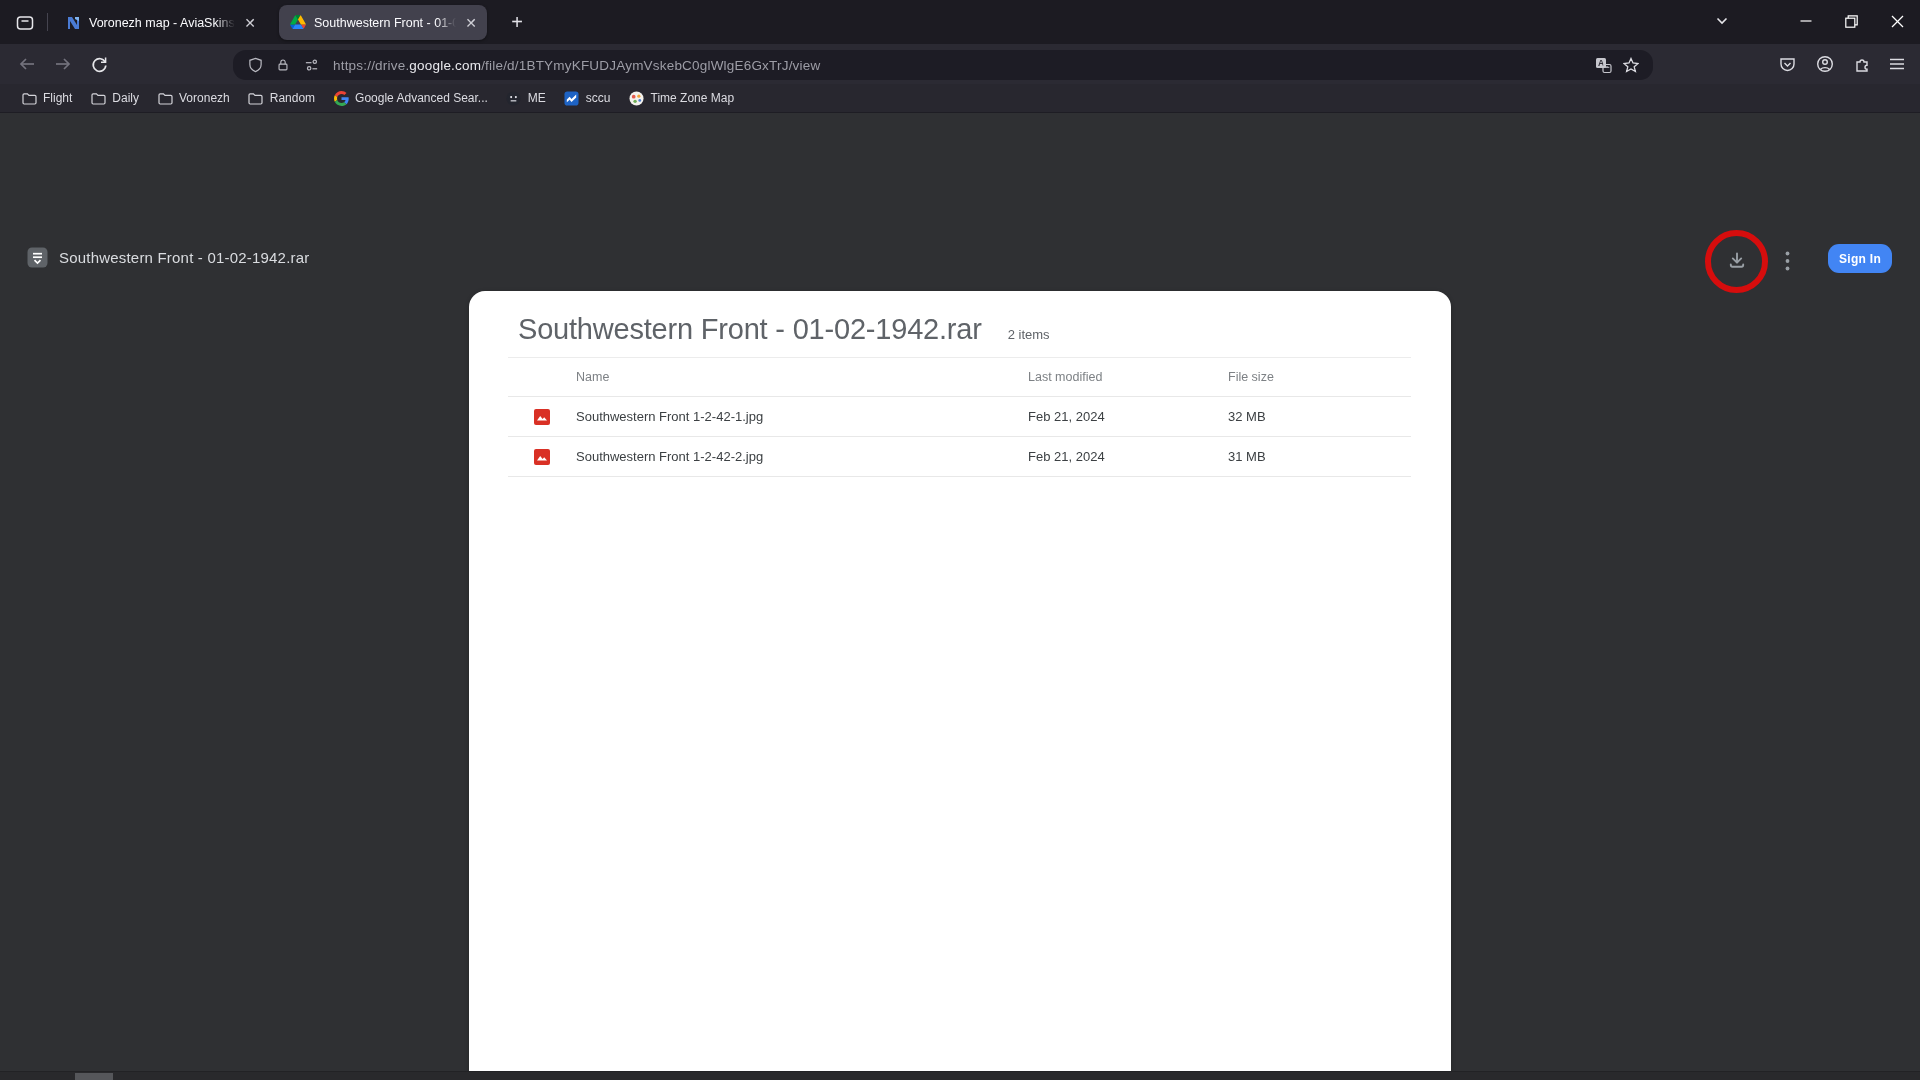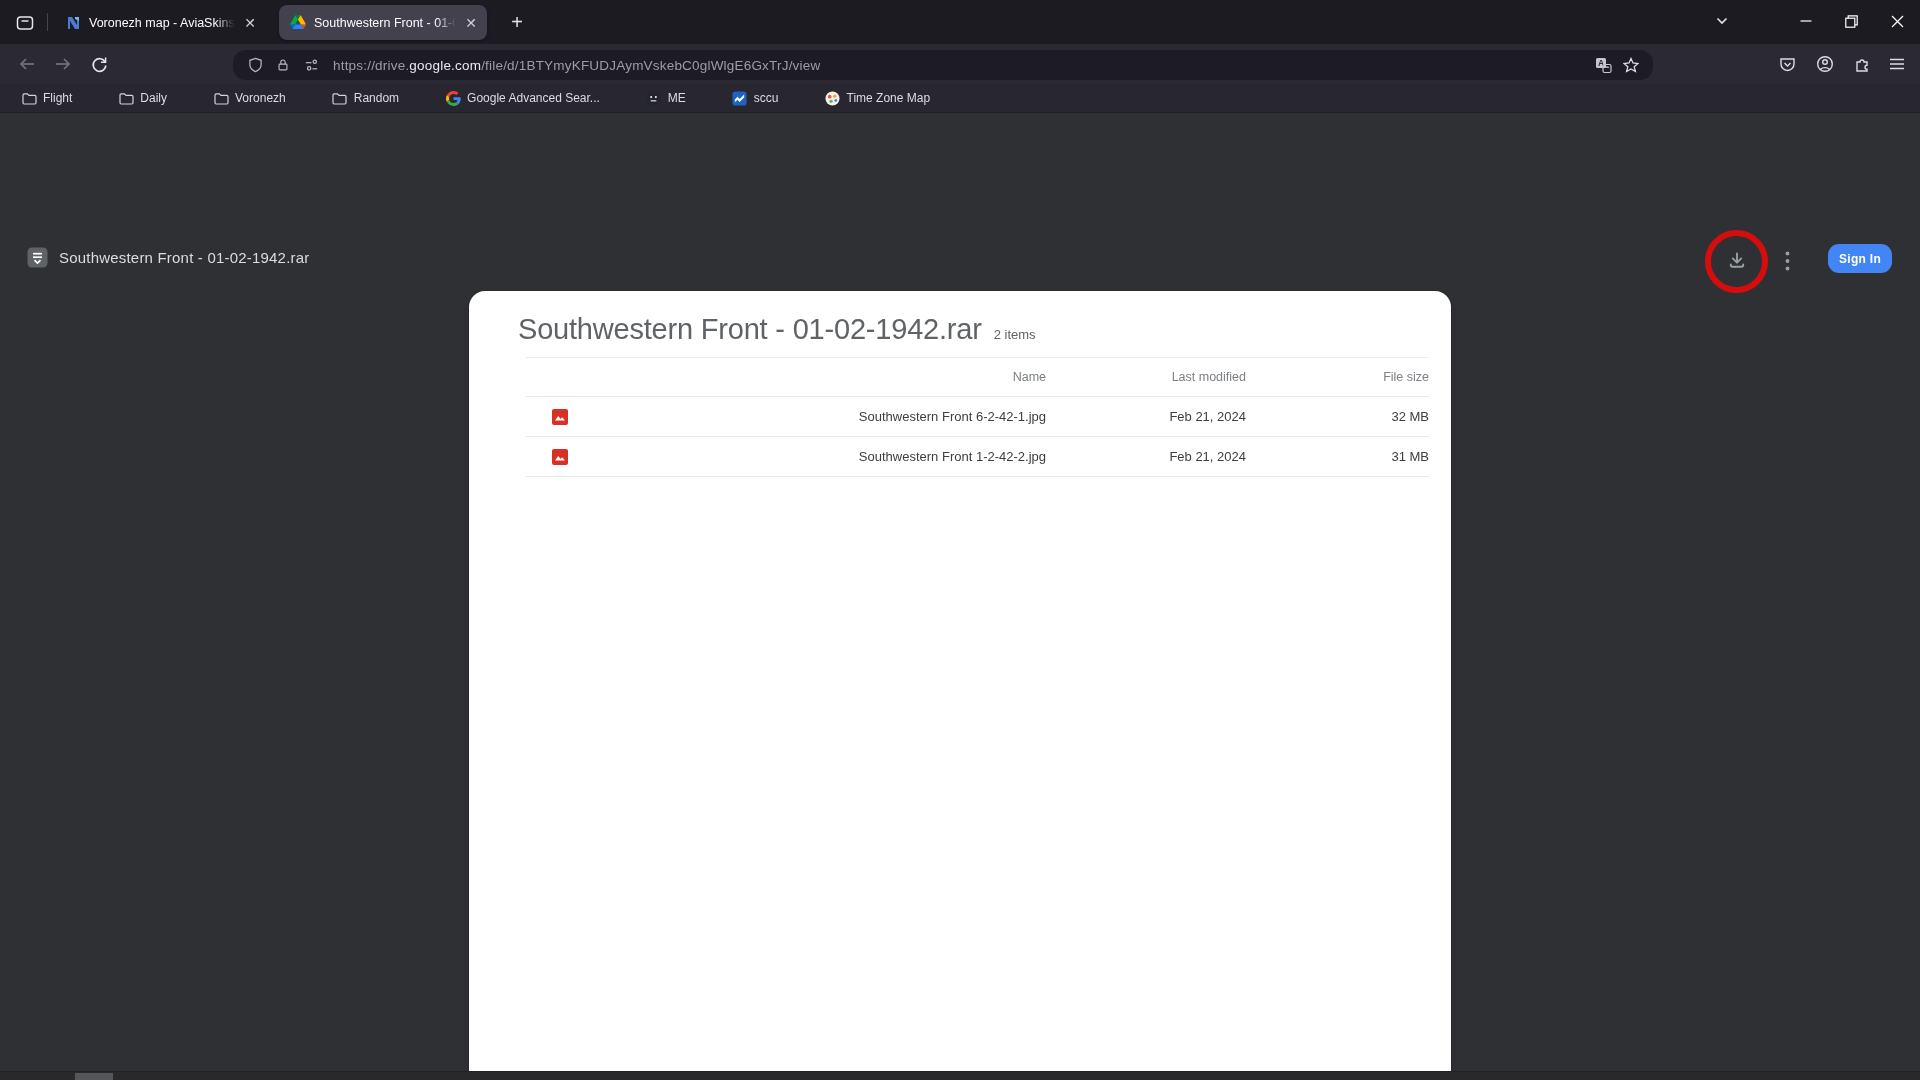--- a/index.html
+++ b/index.html
@@ -32,21 +32,21 @@
   .urlbar { position:absolute; left:233px; top:6px; width:1420px; height:30px; background:#1d1c25;
        border-radius:13px; display:flex; align-items:center; padding:0 8px; }
   .urlbar .u-icon { width:28px; height:24px; display:flex; align-items:center; justify-content:center; }
   .url-text { font-size:13.5px; color:#9d9da6; margin-left:8px; white-space:nowrap; flex:1;
        overflow:hidden; letter-spacing:.2px; }
   .url-text .host { color:#e9e9ee; }
   .toolbar-right-btn { position:absolute; top:6px; width:30px; height:28px; display:flex;
        align-items:center; justify-content:center; }
 
   .bookmarks { position:absolute; left:0; top:84px; width:1920px; height:29px; background:#28272f;
-       display:flex; align-items:center; padding-left:12px; border-bottom:1px solid #1e1d24;gap:28px; }
+       display:flex; align-items:center; padding-left:12px; border-bottom:1px solid #1e1d24; }
   .bm { display:flex; align-items:center; gap:6px; padding:3px 9px; border-radius:4px;
        color:#dcdce2; font-size:12px; white-space:nowrap; }
   .bm .bm-ic { width:16px; height:16px; display:flex; align-items:center; justify-content:center; }
 
   
   .content { position:absolute; left:0; top:113px; width:1628px; height:967px; background:#2f3033; }
   .page-head-icon { position:absolute; left:27px; top:134px; width:21px; height:21px; }
   .page-title { position:absolute; left:59px; top:113px; height:62px; display:flex; align-items:center;
        color:#dadce0; font-size:15px; letter-spacing:.2px; }
   .dl-btn { position:absolute; left:1725px; top:136px; width:24px; height:24px; }
@@ -55,23 +55,23 @@
   .kebab { position:absolute; left:1779px; top:136px; width:16px; height:24px; display:flex;
        align-items:center; justify-content:center; }
   .signin { position:absolute; left:1828px; top:131px; width:64px; height:29px; background:#4285f4;
        color:#fff; border:none; border-radius:11px; font-size:12px; font-weight:bold;
        font-family:"Liberation Sans",sans-serif; letter-spacing:.3px; }
 
   .card { position:absolute; left:469px; top:178px; width:982px; height:836px; background:#fff;
        border-radius:16px; box-shadow:0 1px 4px rgba(0,0,0,.25); }
   .card-title-row { position:absolute; left:49px; top:22px; display:flex; align-items:baseline; }
   .card-title { font-size:29px; color:#5f6368; letter-spacing:-.2px; }
-  .items-count { font-size:13px; color:#5f6368; margin-left:12px; }
-
-  .ftable { position:absolute; left:57px; top:66px; width:903px;text-align:right; }
+  .items-count { font-size:13px; color:#5f6368; margin-left:26px; }
+
+  .ftable { position:absolute; left:39px; top:66px; width:903px; }
   .frow { display:grid; grid-template-columns:68px 452px 200px 1fr; align-items:center; height:40px;
        border-bottom:1px solid #e8e8e8; font-size:13px; color:#3c4043; }
   .frow.head { border-top:1px solid #ececec; color:#7d8185; font-size:12.5px; }
   .frow .icell { padding-left:26px; display:flex; align-items:center; }
   .frow .name-h { grid-column:2; }
 
   .hscroll { position:absolute; left:0; bottom:0; width:1920px; height:9px; background:#29292c;
        border-top:1px solid #222225; }
   .hthumb { position:absolute; left:75px; top:1px; width:38px; height:7px; background:#55565a; }
 
@@ -375,21 +375,21 @@
         <span>File size</span>
       </div>
 
       <div class="frow">
         <span class="icell">
           <svg width="16" height="16" viewBox="0 0 16 16">
             <rect x="0" y="0" width="16" height="16" rx="2" fill="#d93025"></rect>
             <path d="M3 11.6 L6.2 7 L8.6 10.1 L10.2 8.2 L13 11.6 Z" fill="#fff"></path>
           </svg>
         </span>
-        <span>Southwestern Front 6-2-42-1.jpg</span>
+        <span>Southwestern Front 1-2-42-1.jpg</span>
         <span>Feb 21, 2024</span>
         <span>32 MB</span>
       </div>
 
       <div class="frow">
         <span class="icell">
           <svg width="16" height="16" viewBox="0 0 16 16">
             <rect x="0" y="0" width="16" height="16" rx="2" fill="#d93025"></rect>
             <path d="M3 11.6 L6.2 7 L8.6 10.1 L10.2 8.2 L13 11.6 Z" fill="#fff"></path>
           </svg>

